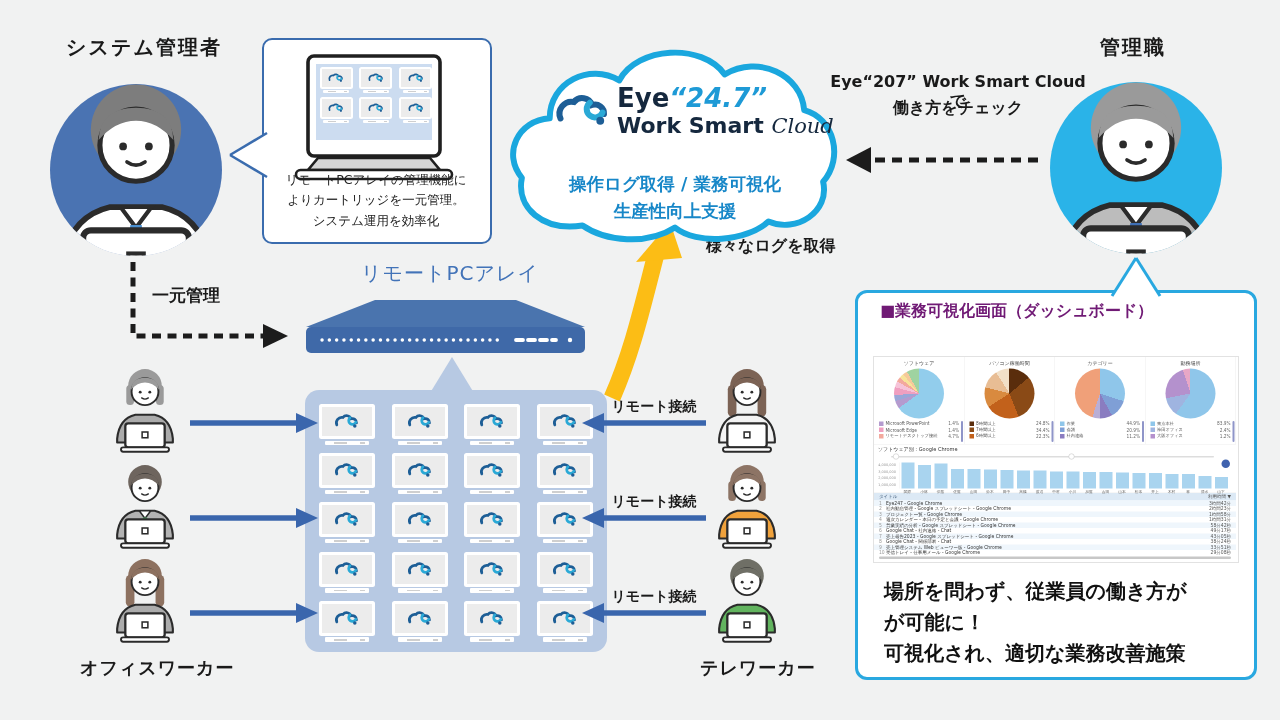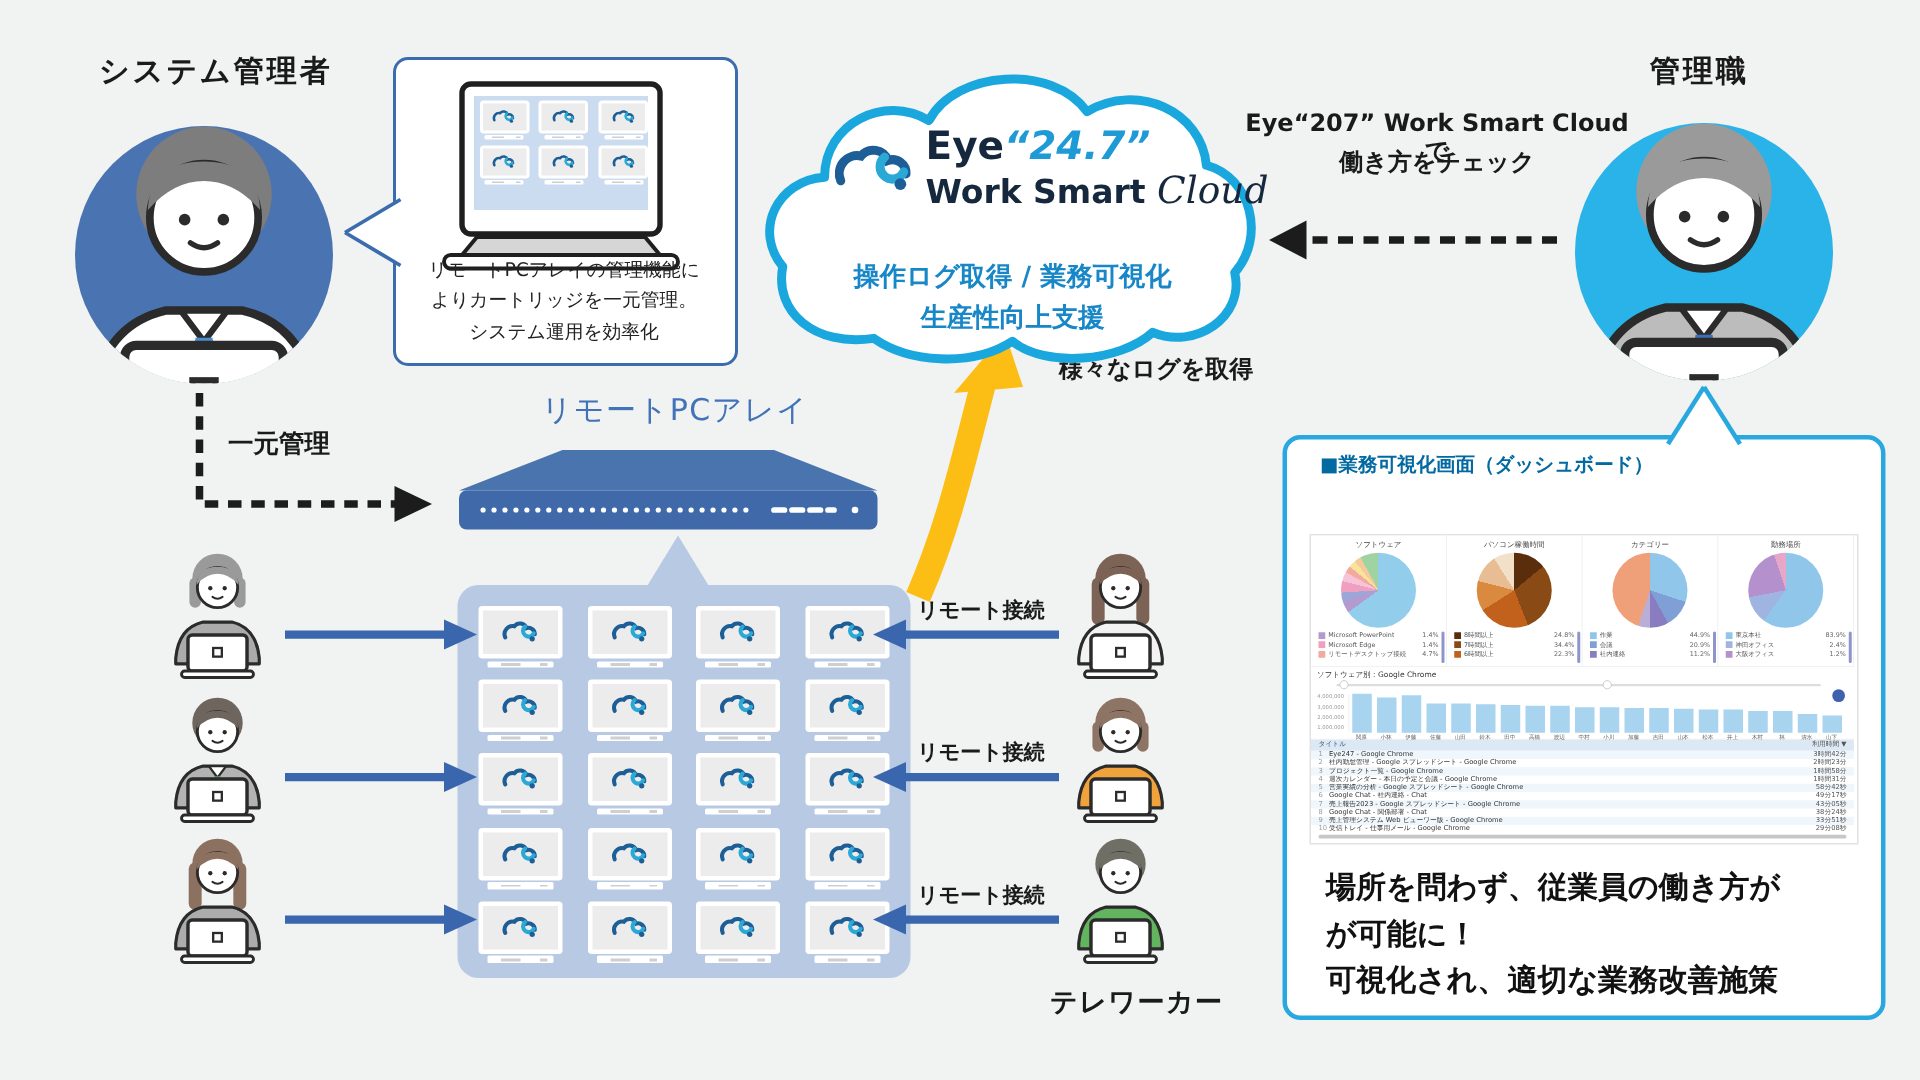--- a/index.html
+++ b/index.html
@@ -20,21 +20,21 @@
   .avatar svg{position:absolute;width:150%;left:-25%;top:-14%;}
   
   #admin-box{left:262px;top:38px;width:226px;height:202px;background:#fff;border:2.5px solid #3a6cae;border-radius:10px;}
   #admin-note{left:270px;top:170px;width:212px;text-align:center;font-size:12.5px;line-height:1.62;color:#222;font-weight:500;}
   
   #cloud-wrap{left:498px;top:34px;width:348px;height:222px;}
   #brand{left:550px;top:84px;display:flex;align-items:center;z-index:4;}
   .brand-l1{font-size:26px;font-weight:bold;color:#15283e;line-height:1.1;}
   .brand-247{color:#1e9ad6;font-style:italic;font-weight:800;}
   .brand-l2{font-size:22px;font-weight:bold;color:#15283e;line-height:1.15;}
-  .brand-cloud{font-family:"DejaVu Serif","Liberation Serif",serif;font-style:italic;font-weight:normal;font-size:25px;}
+  .brand-cloud{font-family:"DejaVu Serif","Liberation Serif",serif;font-style:italic;font-weight:normal;font-size:21px;}
   .cloud-feature{left:515px;width:320px;text-align:center;font-weight:bold;font-size:17.5px;color:#1787c8;z-index:4;}
   
   .mgr-note{left:826px;width:264px;text-align:center;font-size:16px;font-weight:bold;color:#1a1a1a;z-index:2;}
   
   #array-label{left:330px;top:260px;width:240px;text-align:center;font-size:20px;font-weight:normal;color:#4273b8;letter-spacing:1px;}
   #grid-bubble{left:305px;top:390px;width:302px;height:262px;background:#b7c9e3;border-radius:14px;}
   #grid-tail{left:430px;top:357px;width:0;height:0;border-left:22px solid transparent;border-right:22px solid transparent;border-bottom:36px solid #b7c9e3;}
   #monitor-grid{left:311px;top:400px;width:290px;height:246px;display:grid;grid-template-columns:repeat(4,1fr);grid-template-rows:repeat(5,1fr);justify-items:center;align-items:center;}
   .mon{display:flex;flex-direction:column;align-items:center;}
   .mon-screen{width:56px;height:35px;background:#fff;border-radius:2.5px;padding:3px;box-sizing:border-box;}
@@ -48,21 +48,21 @@
   .mon.mini .mon-base{width:26px;height:3px;margin-top:1px;}
   .mon.mini .mon-base::before{left:5px;top:0.8px;width:8px;height:1.2px;}
   .mon.mini .mon-base::after{right:2px;top:0.8px;width:3px;height:1.2px;}
   #mini-grid{left:318px;top:67px;width:116px;display:grid;grid-template-columns:repeat(3,1fr);grid-gap:4px 3px;z-index:3;}
   
   .person-box{width:96px;height:96px;position:absolute;}
   .person-box svg{width:100%;height:100%;}
   .rc-label{position:absolute;left:598px;width:112px;text-align:center;}
   
   #dash-panel{left:855px;top:290px;width:402px;height:390px;background:#fff;border:3px solid #29a8e0;border-radius:12px;box-sizing:border-box;}
-  #panel-title{left:880px;top:301px;font-size:13px;font-weight:bold;color:#0369a1;}
+  #panel-title{left:880px;top:301px;font-size:16px;font-weight:bold;color:#701a75;}
   #conclusion{left:884px;top:576px;width:350px;font-size:20px;font-weight:600;color:#111;line-height:1.55;}
   
   #dash-inset{left:873px;top:356px;width:364px;height:205px;background:#fff;border:1px solid #e2e2e2;overflow:hidden;}
   #dash-inner{width:724px;height:406px;transform:scale(0.5);transform-origin:0 0;background:#fff;}
   .dash-pies{display:flex;height:174px;border-bottom:1px solid #ececec;}
   .pie-panel{width:181px;box-sizing:border-box;position:relative;border-right:1px solid #ececec;padding-top:5px;}
   .pie-title{text-align:center;font-size:10px;color:#444;}
   .pie-circle{width:100px;height:100px;border-radius:50%;margin:4px auto 0;}
   .pie-legend{padding:0 10px;margin-top:4px;}
   .leg-row{display:flex;align-items:center;font-size:8.5px;color:#555;height:12.5px;}
@@ -501,20 +501,21 @@
     <circle cx="45" cy="33.5" r="1.5" fill="#2b2b2b"></circle>
         <circle cx="55" cy="33.5" r="1.5" fill="#2b2b2b"></circle>
     <path d="M46.5 39.5 Q50 42 53.5 39.5" fill="none" stroke="#2b2b2b" stroke-width="1.4" stroke-linecap="round"></path>
     <path d="M21 82 Q23 61 40 57 L60 57 Q77 61 79 82 L79 86 L21 86 Z" fill="#acacac" stroke="#2b2b2b" stroke-width="2.2" stroke-linejoin="round"></path>
 
     <rect x="29.5" y="66" width="41" height="25" rx="3" fill="#fff" stroke="#2b2b2b" stroke-width="2.4"></rect>
     <rect x="47" y="75" width="6" height="6" fill="#fff" stroke="#2b2b2b" stroke-width="1.6"></rect>
     <rect x="25" y="91" width="50" height="4.5" rx="2.2" fill="#fff" stroke="#2b2b2b" stroke-width="2"></rect>
   </svg>
     </div>
+  <div class="abs mid-label" style="left:80px;top:656px;z-index:2;">オフィスワーカー</div>
 
   <div class="person-box z2" style="left:699px;top:360px;">
       <svg viewBox="0 0 100 100">
     <circle cx="50" cy="27" r="17.5" fill="#7c6355"></circle>
         <rect x="30" y="26" width="9" height="33" rx="4.5" fill="#7c6355"></rect>
         <rect x="61" y="26" width="9" height="33" rx="4.5" fill="#7c6355"></rect>
     <circle cx="50" cy="33" r="14" fill="#fff" stroke="#2b2b2b" stroke-width="2"></circle>
     <path d="M35.5 31 Q36 18.5 50 18.5 Q64 18.5 64.5 31 Q58 23.5 50 23.5 Q42 23.5 35.5 31 Z" fill="#7c6355"></path>
     <circle cx="45" cy="33.5" r="1.5" fill="#2b2b2b"></circle>
         <circle cx="55" cy="33.5" r="1.5" fill="#2b2b2b"></circle>

